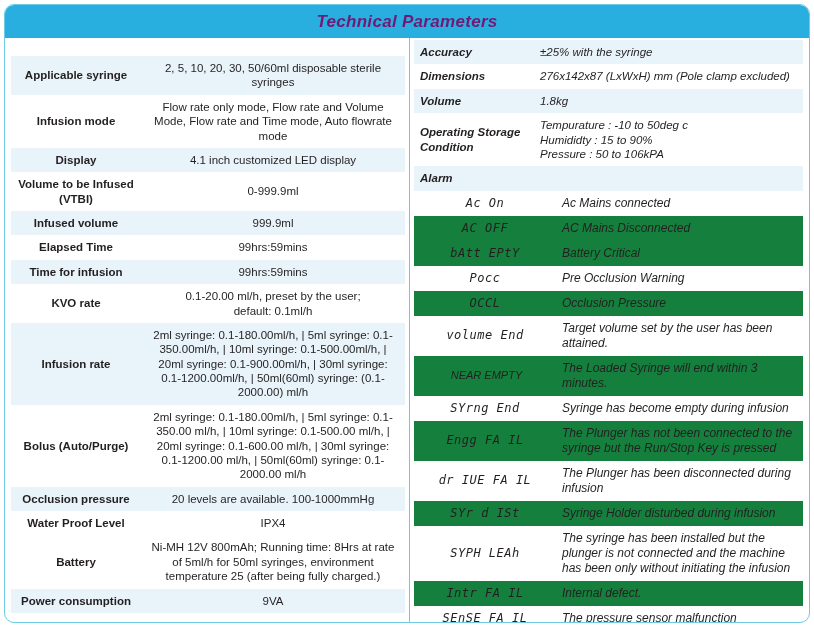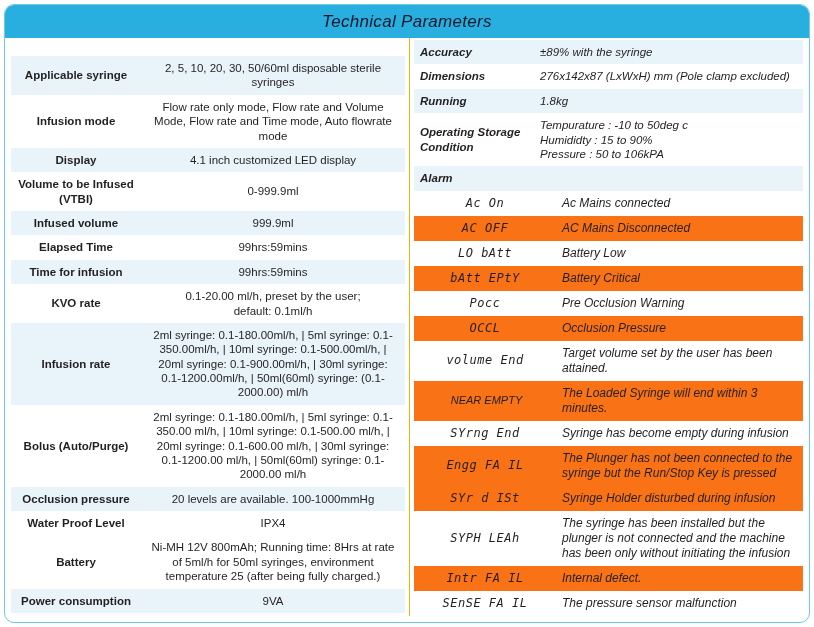--- a/index.html
+++ b/index.html
@@ -27,23 +27,23 @@
   }
   .title-bar {
     height: 33px;
     background: #29aee0;
     border-radius: 8px 8px 0 0;
     display: flex;
     align-items: center;
     justify-content: center;
   }
   .title-bar .title {
-    color: #0f172a;
+    color: #701a75;
     font-size: 17px;
-    font-weight: normal;
+    font-weight: bold;
     font-style: italic;
     letter-spacing: 0.3px;
   }
   .columns {
     display: flex;
     width: 100%;
     box-sizing: border-box;
   }
   .col {
     box-sizing: border-box;
@@ -90,21 +90,21 @@
     border-collapse: collapse;
     table-layout: fixed;
   }
   table.alarm td {
     padding: 5px 6px;
     vertical-align: middle;
     font-size: 12px;
     line-height: 1.25;
   }
   table.alarm tr.alt td {
-    background: #f97316;
+    background: #15803d;
   }
   td.code {
     width: 130px;
     text-align: center;
     font-family: "DejaVu Sans Mono", monospace;
     font-size: 11px;
     letter-spacing: 0.5px;
     color: #231f20;
   }
   td.code.plain {
@@ -190,28 +190,28 @@
           </tr>
         </tbody>
       </table>
     </div>
 
     <div class="col col-right">
       <table class="spec">
         <tbody>
           <tr class="alt">
             <td class="label">Accuracy</td>
-            <td class="value multiline">±89% with the syringe</td>
+            <td class="value multiline">±25% with the syringe</td>
           </tr>
           <tr>
             <td class="label">Dimensions</td>
             <td class="value multiline">276x142x87 (LxWxH) mm (Pole clamp excluded)</td>
           </tr>
           <tr class="alt">
-            <td class="label">Running</td>
+            <td class="label">Volume</td>
             <td class="value multiline">1.8kg</td>
           </tr>
           <tr>
             <td class="label">Operating Storage Condition</td>
             <td class="value multiline">Tempurature  : -10 to 50deg c
 Humididty      : 15 to 90%
 Pressure        : 50 to 106kPA</td>
           </tr>
           <tr class="alt alarm-head">
             <td class="label" colspan="2">Alarm</td>
@@ -222,24 +222,20 @@
       <table class="alarm">
         <tbody>
           <tr>
             <td class="code">Ac  On</td>
             <td class="desc">Ac Mains connected</td>
           </tr>
           <tr class="alt">
             <td class="code">AC  OFF</td>
             <td class="desc">AC Mains Disconnected</td>
           </tr>
-          <tr>
-            <td class="code">LO  bAtt</td>
-            <td class="desc">Battery Low</td>
-          </tr>
           <tr class="alt">
             <td class="code">bAtt  EPtY</td>
             <td class="desc">Battery Critical</td>
           </tr>
           <tr>
             <td class="code">Pocc</td>
             <td class="desc">Pre Occlusion Warning</td>
           </tr>
           <tr class="alt">
             <td class="code">OCCL</td>
@@ -254,20 +250,24 @@
             <td class="desc">The Loaded Syringe will end within 3 minutes.</td>
           </tr>
           <tr>
             <td class="code">SYrng End</td>
             <td class="desc">Syringe has become empty during infusion</td>
           </tr>
           <tr class="alt">
             <td class="code">Engg FA IL</td>
             <td class="desc">The Plunger has not been connected to the syringe but the Run/Stop Key is pressed</td>
           </tr>
+          <tr>
+            <td class="code">dr IUE FA IL</td>
+            <td class="desc">The Plunger has been disconnected during infusion</td>
+          </tr>
           <tr class="alt">
             <td class="code">SYr  d ISt</td>
             <td class="desc">Syringe Holder disturbed during infusion</td>
           </tr>
           <tr>
             <td class="code">SYPH LEAh</td>
             <td class="desc">The syringe has been installed but the plunger is not connected and the machine has been only without initiating the infusion</td>
           </tr>
           <tr class="alt">
             <td class="code">Intr FA IL</td>

